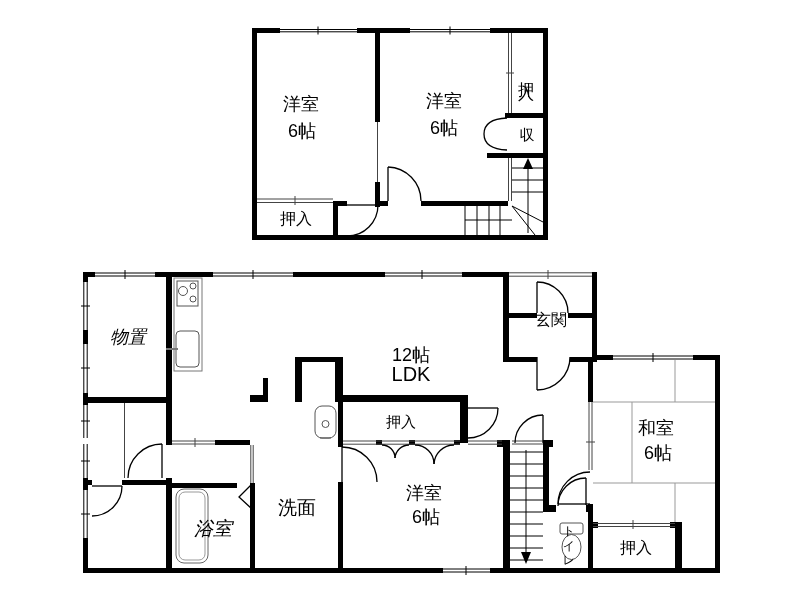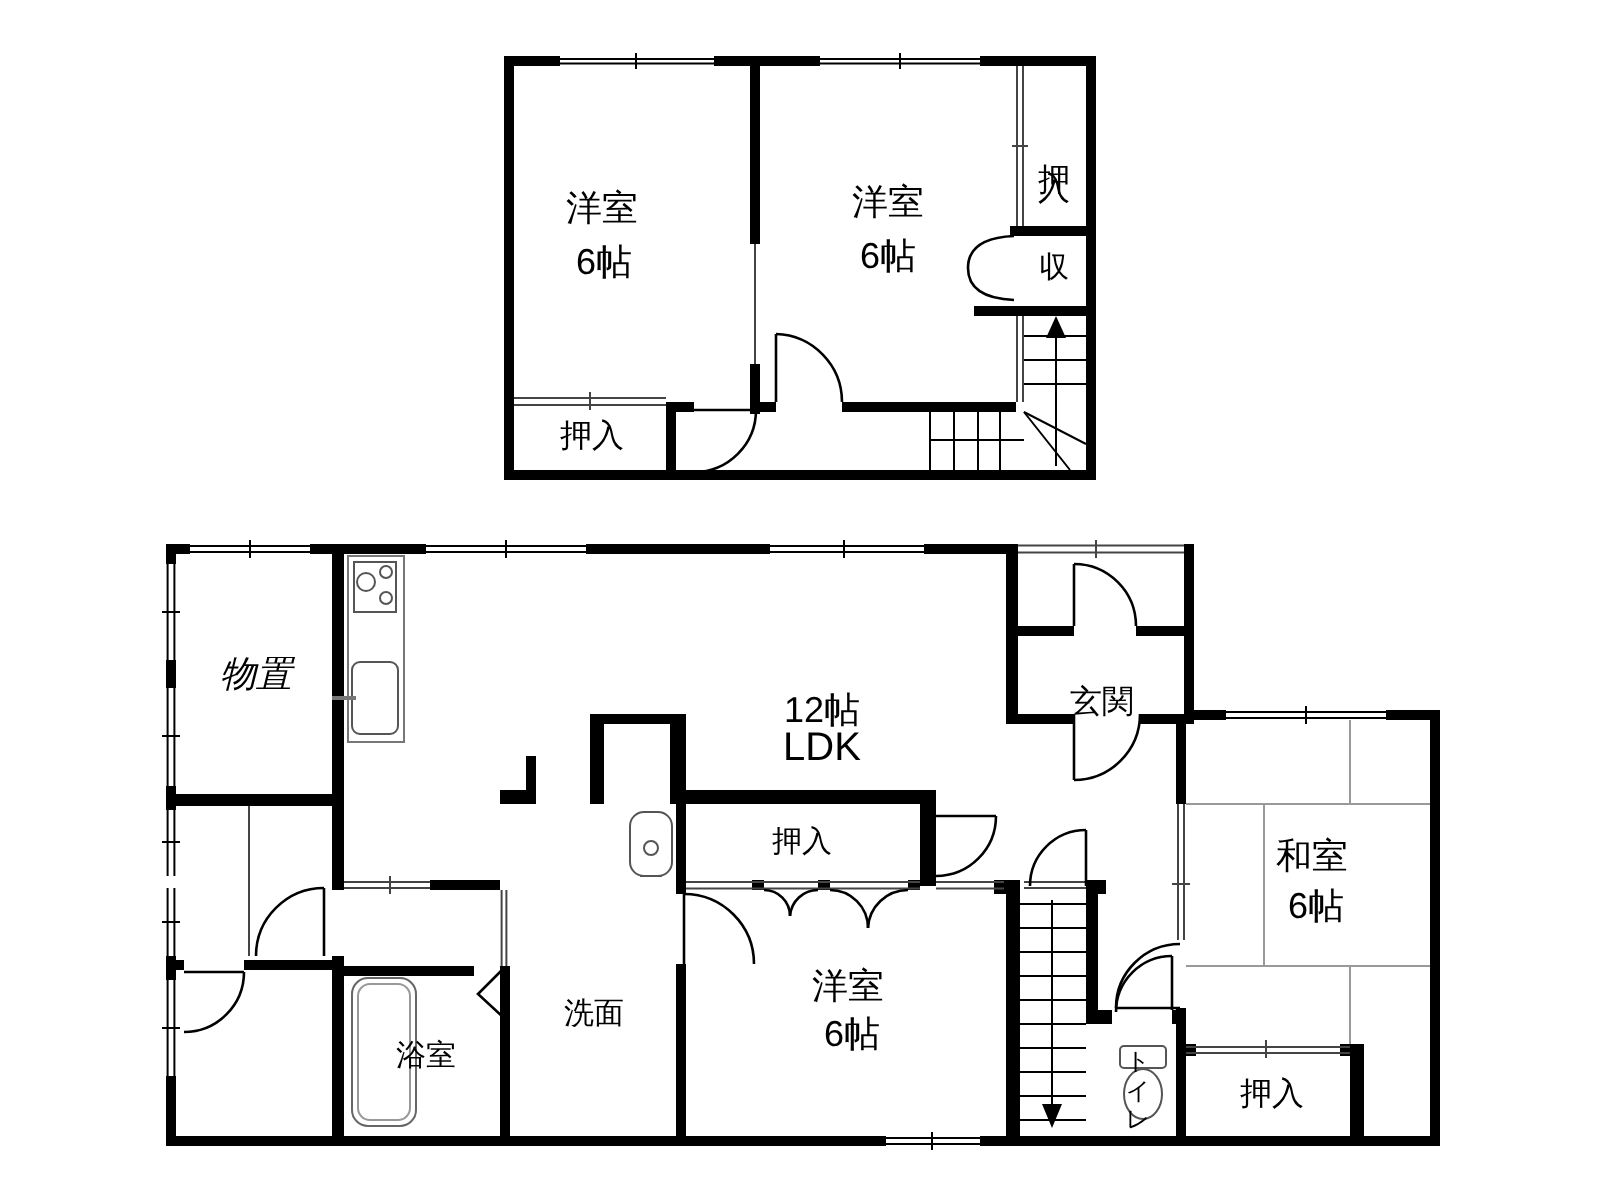--- a/index.html
+++ b/index.html
@@ -2,21 +2,21 @@
 <html><head>
 <meta charset="utf-8">
 <style>
   html,body{margin:0;padding:0;background:#fff;}
   #stage{position:relative;width:800px;height:600px;background:#fff;overflow:hidden;
          font-family:"Liberation Sans",sans-serif;color:#000;}
   #plan-svg{position:absolute;left:0;top:0;}
   .lbl{position:absolute;transform:translate(-50%,-50%);white-space:nowrap;
        font-family:"Liberation Sans",sans-serif;color:#000;line-height:1;}
   .v{writing-mode:vertical-rl;text-orientation:upright;letter-spacing:3px;}
-  .fs20{font-size:20px;margin-top:44px;} .fs18{font-size:18px;} .fs17{font-size:15px;}
+  .fs20{font-size:20px;margin-top:44px;} .fs18{font-size:18px;} .fs17{font-size:19px;}
   .fs16{font-size:16px;} .fs15{font-size:15px;} .fs12{font-size:12px;}
 </style>
 </head>
 <body>
 
 <div id="stage">
 
 <svg id="plan-svg" width="800" height="600" viewBox="0 0 800 600">
 
   <g>
@@ -341,23 +341,23 @@
   <div class="lbl fs18" style="left:302px;top:131px;">6帖</div>
   <div class="lbl fs18" style="left:444px;top:101px;">洋室</div>
   <div class="lbl fs18" style="left:444px;top:128px;">6帖</div>
   <div class="lbl v fs16" style="left:526px;top:72px;">押入</div>
   <div class="lbl fs15" style="left:527px;top:134px;">収</div>
   <div class="lbl fs16" style="left:296px;top:219px;">押入</div>
 
   <div class="lbl fs18" style="left:128px;top:337px;font-style:italic;">物置</div>
   <div class="lbl fs20" style="left:411px;top:330px;">LDK</div>
   <div class="lbl fs18" style="left:411px;top:355px;">12帖</div>
-  <div class="lbl fs16" style="left:551px;top:352px;">玄関</div>
+  <div class="lbl fs16" style="left:551px;top:320px;">玄関</div>
   <div class="lbl fs18" style="left:656px;top:428px;">和室</div>
   <div class="lbl fs18" style="left:658px;top:453px;">6帖</div>
   <div class="lbl fs16" style="left:636px;top:548px;">押入</div>
   <div class="lbl v fs12" style="left:569px;top:539px;letter-spacing:1px;">トイレ</div>
   <div class="lbl fs15" style="left:401px;top:421px;">押入</div>
   <div class="lbl fs18" style="left:424px;top:493px;">洋室</div>
   <div class="lbl fs18" style="left:426px;top:517px;">6帖</div>
   <div class="lbl fs17" style="left:297px;top:507px;">洗面</div>
-  <div class="lbl fs17" style="left:213px;top:528px;">浴室</div>
+  <div class="lbl fs17" style="left:213px;top:528px;font-style:italic;">浴室</div>
 </div>
 
 </body></html>

